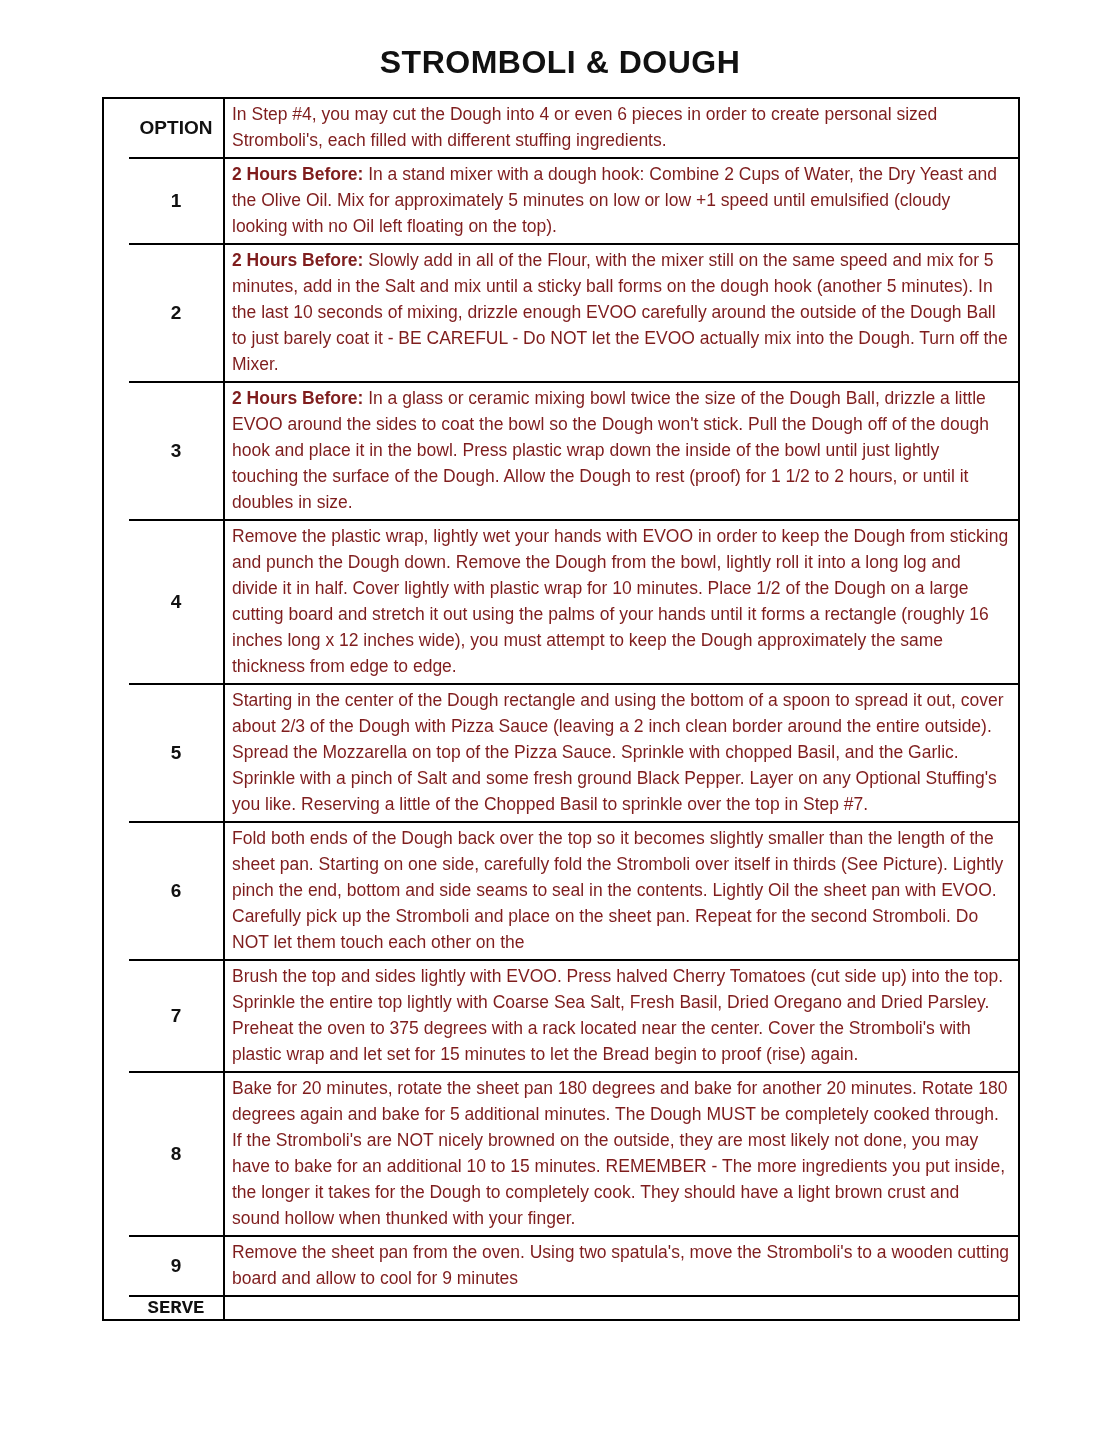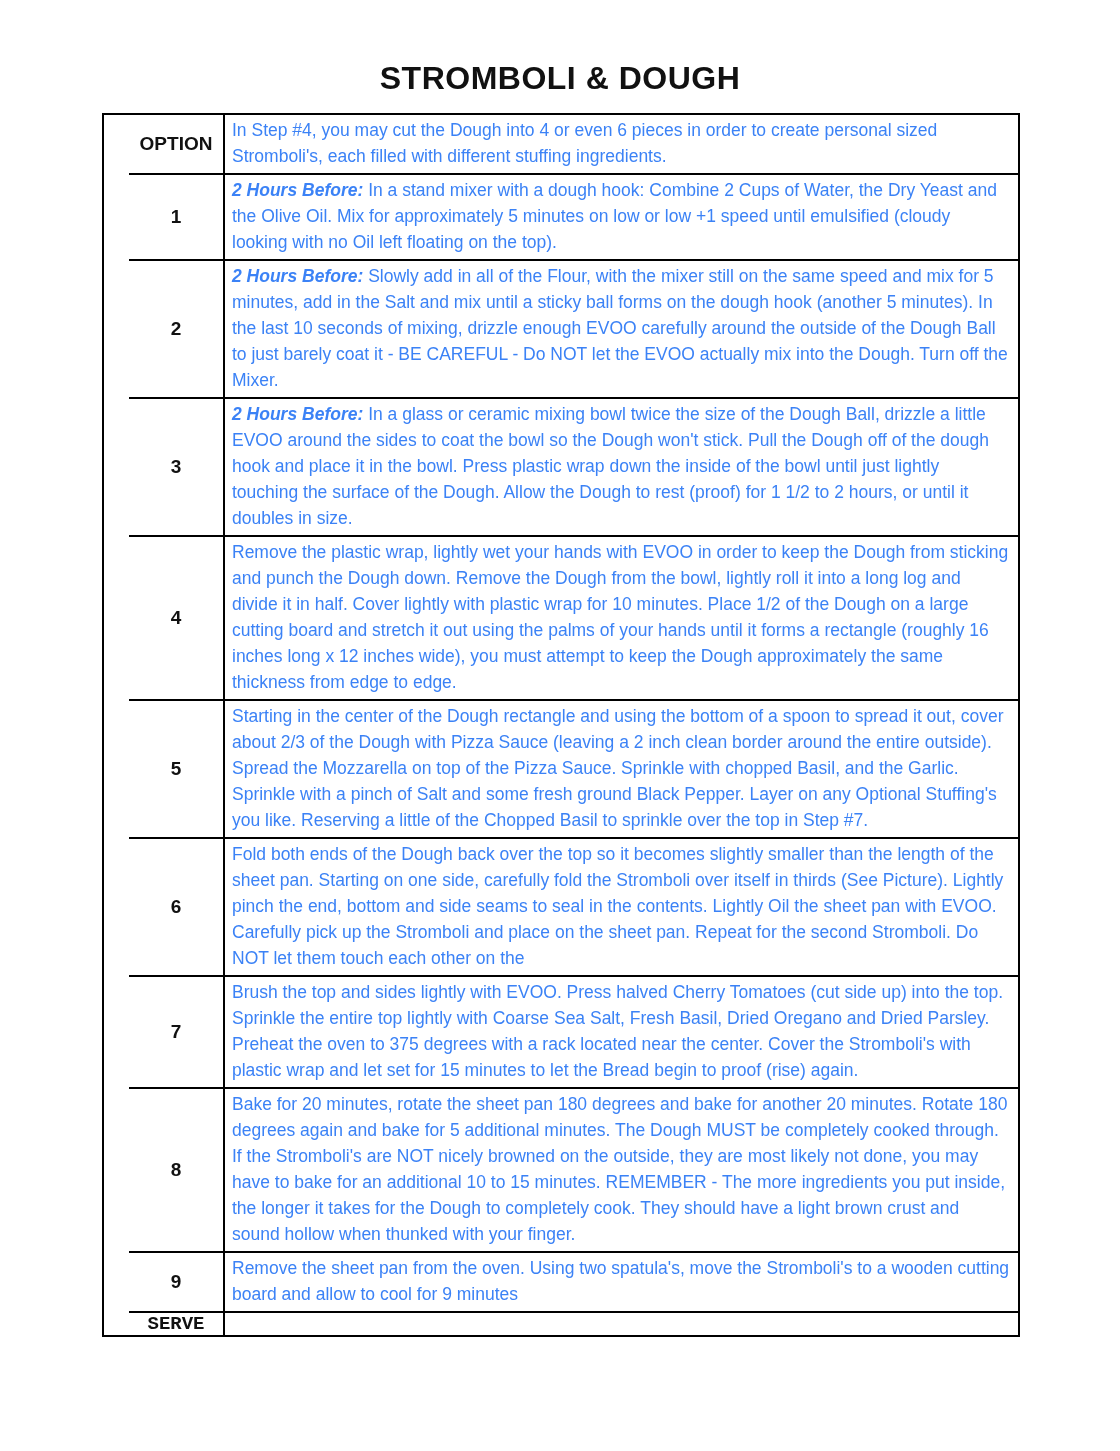--- a/index.html
+++ b/index.html
@@ -9,21 +9,21 @@
     color: #1a1a1a;
   }
   .page {
     position: relative;
     width: 1120px;
     height: 1451px;
     background: #ffffff;
     overflow: hidden;
   }
   .doc-title {
-    margin-top: 60px;
+    margin-top: 44px;
     text-align: center;
     font-size: 32px;
     font-weight: bold;
     letter-spacing: 0.5px;
     color: #111111;
   }
   .recipe-table {
     margin: 16px auto 0 102px;
     width: 918px;
     border: 2px solid #000000;
@@ -43,23 +43,23 @@
     font-weight: bold;
     font-size: 19px;
     text-align: center;
     color: #111111;
   }
   .text-cell {
     flex: 1 1 auto;
     padding: 2px 8px 4px 7px;
     font-size: 17.5px;
     line-height: 26px;
-    color: #3b82f6;
+    color: #7f1d1d;
   }
-  .bp { font-weight: bold; font-style: italic; }
+  .bp { font-weight: bold; }
 </style>
 </head>
 <body>
 
 <div class="page">
 
   <h1 class="doc-title">STROMBOLI &amp; DOUGH</h1>
 
   <div class="recipe-table">
 

